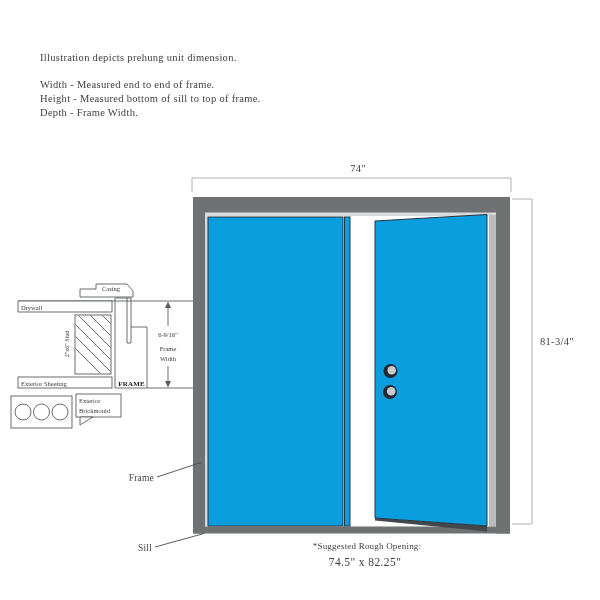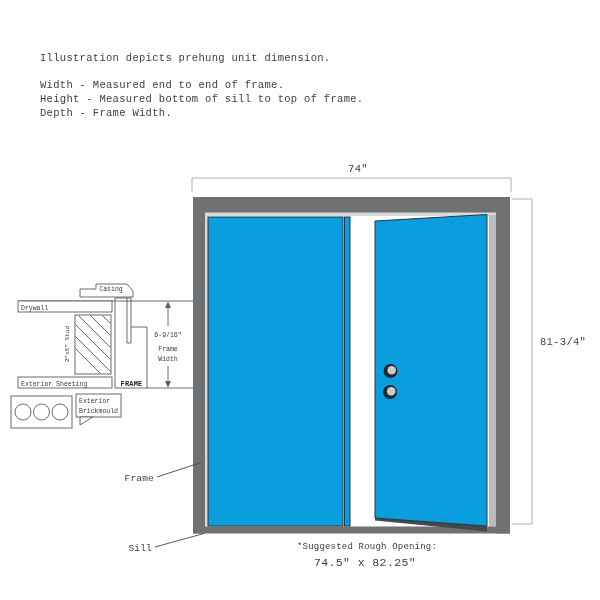--- a/index.html
+++ b/index.html
@@ -1,17 +1,17 @@
 <!DOCTYPE html>
 <html><head>
 <meta charset="utf-8">
 <style>
   html,body{margin:0;padding:0;background:#fff;}
   #stage{position:relative;width:600px;height:600px;background:#ffffff;overflow:hidden;
-         font-family:Liberation Mono, monospace;}
+         font-family:Liberation Serif, serif;}
   svg{position:absolute;left:0;top:0;}
   text{fill:#3F3F3F;}
   .t-desc{font-size:10.5px;letter-spacing:.3px;}
   .t-dim{font-size:10.5px;letter-spacing:.3px;}
   .t-callout{font-size:9.5px;letter-spacing:.2px;}
   .t-note{font-size:9px;letter-spacing:.2px;}
   .t-value{font-size:11.5px;letter-spacing:.4px;}
   .t-sec{font-size:6.5px;fill:#3A3A3A;}
   .t-sec-sm{font-size:6px;fill:#3A3A3A;}
   .t-frame-bold{font-size:7px;font-weight:bold;fill:#222;letter-spacing:.2px;}

